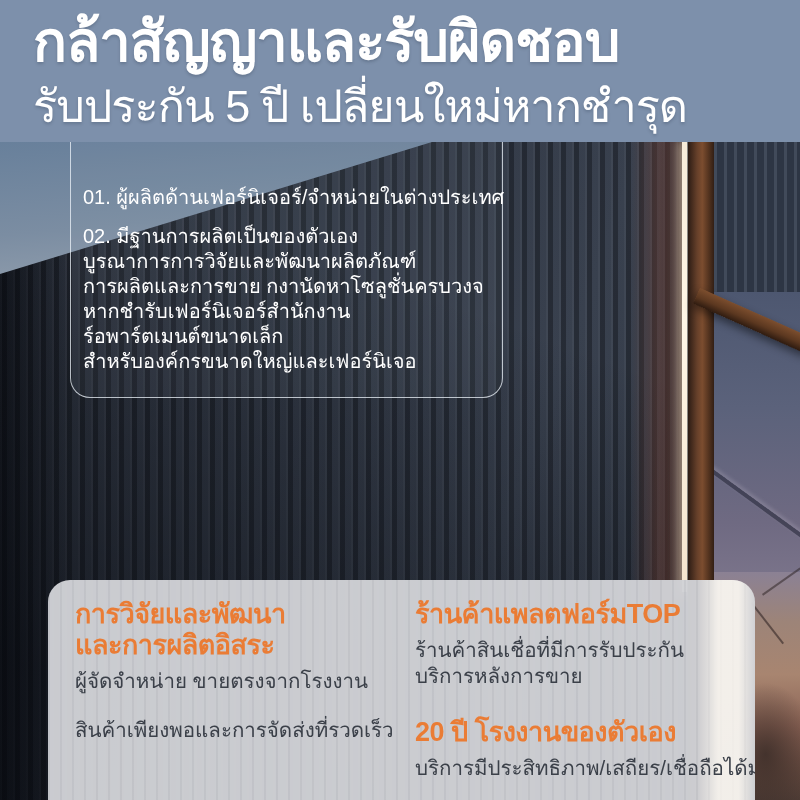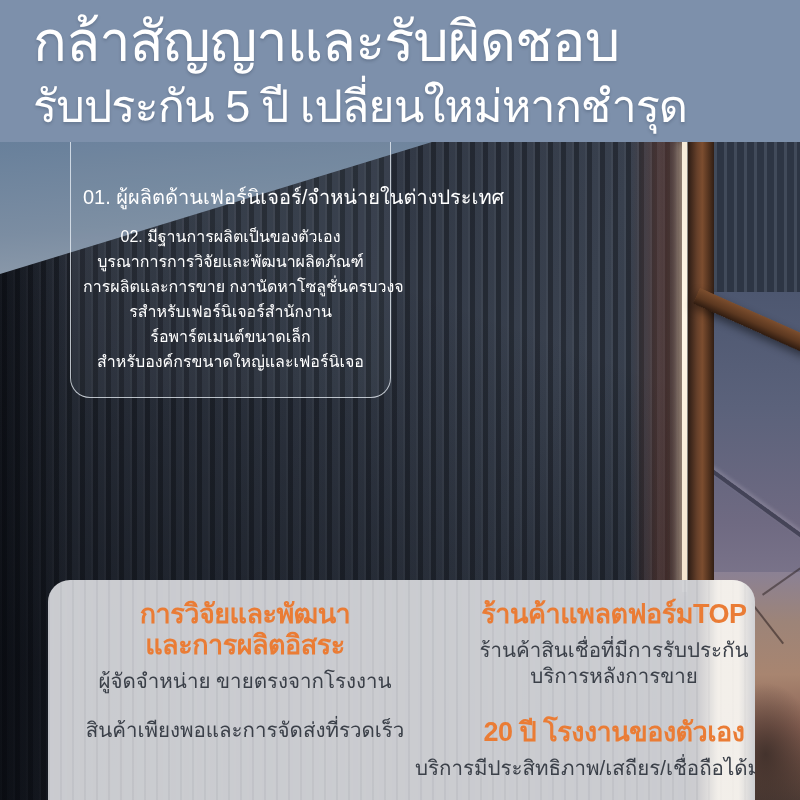--- a/index.html
+++ b/index.html
@@ -80,62 +80,61 @@
     position:absolute; left:714px; top:540px; width:86px; height:120px;
     background:radial-gradient(ellipse at 60% 60%, rgba(52,40,36,0.75) 0%, rgba(52,40,36,0) 70%);
   }
 
   
   .header {
     position:absolute; left:0; top:0; width:800px; height:142px;
     background:#7d90ab; z-index:30; padding-left:33px;
   }
   .header .line1 {
-    color:#fff; font-weight:400; font-size:56px; line-height:1;
+    color:#fff; font-weight:700; font-size:56px; line-height:1;
     margin-top:14px; letter-spacing:-1px; white-space:nowrap;
     text-shadow:0 2px 3px rgba(40,50,70,0.25);
   }
   .header .line2 {
     color:#fff; font-weight:400; font-size:45px; line-height:1;
     margin-top:14px; letter-spacing:-1px; white-space:nowrap;
     text-shadow:0 2px 3px rgba(40,50,70,0.25);
   }
 
   
   .quote-box {
-    position:absolute; left:70px; top:120px; width:321px; height:278px;
+    position:absolute; left:70px; top:120px; width:433px; height:278px;
     border:1.5px solid rgba(238,243,250,0.75); border-radius:20px;
     background:rgba(160,170,190,0.07);
-    z-index:20; padding:64px 12px 0 12px;text-align:center;
+    z-index:20; padding:64px 12px 0 12px;
   }
   .quote-item1 {
     color:#fff; font-size:20px; line-height:25px; white-space:nowrap;
     margin-bottom:14px;
   }
-  .quote-item2 .ln { color:#fff; font-size:16px; line-height:25px; white-space:nowrap; }
+  .quote-item2 .ln { color:#fff; font-size:20px; line-height:25px; white-space:nowrap; }
 
   
   .panel {
     position:absolute; left:48px; top:580px; width:707px; height:220px;
     border-radius:22px 22px 0 0; z-index:25;
     background:rgba(209,210,214,0.97); overflow:hidden;
   }
   .panel::before { 
     content:""; position:absolute; inset:0;
     background:repeating-linear-gradient(90deg, rgba(130,132,142,0.12) 0 2px, rgba(0,0,0,0) 2px 12px);
   }
   .panel .glow-strip {
     position:absolute; left:650px; top:0; width:58px; height:220px;
     background:linear-gradient(90deg, rgba(255,250,242,0) 0%, rgba(255,250,242,0.75) 35%, rgba(255,250,242,0.75) 70%, rgba(255,250,242,0) 100%);
   }
   .feature-grid {
     position:relative; display:grid; grid-template-columns:340px 1fr;
     grid-auto-rows:auto; column-gap:0; row-gap:23px;
     padding:19px 10px 0 27px;
-    text-align:center;
   }
   .feature-title {
     color:#ea7c35; font-weight:800; font-size:27px; line-height:31px;
     letter-spacing:-0.5px; margin-bottom:7px; white-space:nowrap;
   }
   .feature-body { color:#3b4049; font-size:20.5px; line-height:26px; white-space:nowrap; }
 </style>
 </head>
 <body>
 
@@ -156,21 +155,21 @@
     <div class="mullion"></div>
     <div class="diag-beam"></div>
   </div>
 
   <div class="quote-box">
     <div class="quote-item1">01. ผู้ผลิตด้านเฟอร์นิเจอร์/จำหน่ายในต่างประเทศ</div>
     <div class="quote-item2">
       <div class="ln">02. มีฐานการผลิตเป็นของตัวเอง</div>
       <div class="ln">บูรณาการการวิจัยและพัฒนาผลิตภัณฑ์</div>
       <div class="ln">การผลิตและการขาย กงานัดหาโซลูชั่นครบวงจ</div>
-      <div class="ln">รสำหรับเฟอร์นิเจอร์สำนักงาน</div>
+      <div class="ln">หากชำรับเฟอร์นิเจอร์สำนักงาน</div>
       <div class="ln">ร์อพาร์ตเมนต์ขนาดเล็ก</div>
       <div class="ln">สำหรับองค์กรขนาดใหญ่และเฟอร์นิเจอ</div>
     </div>
   </div>
 
   <div class="panel">
     <div class="glow-strip"></div>
     <div class="feature-grid">
 
       <div class="feature">

